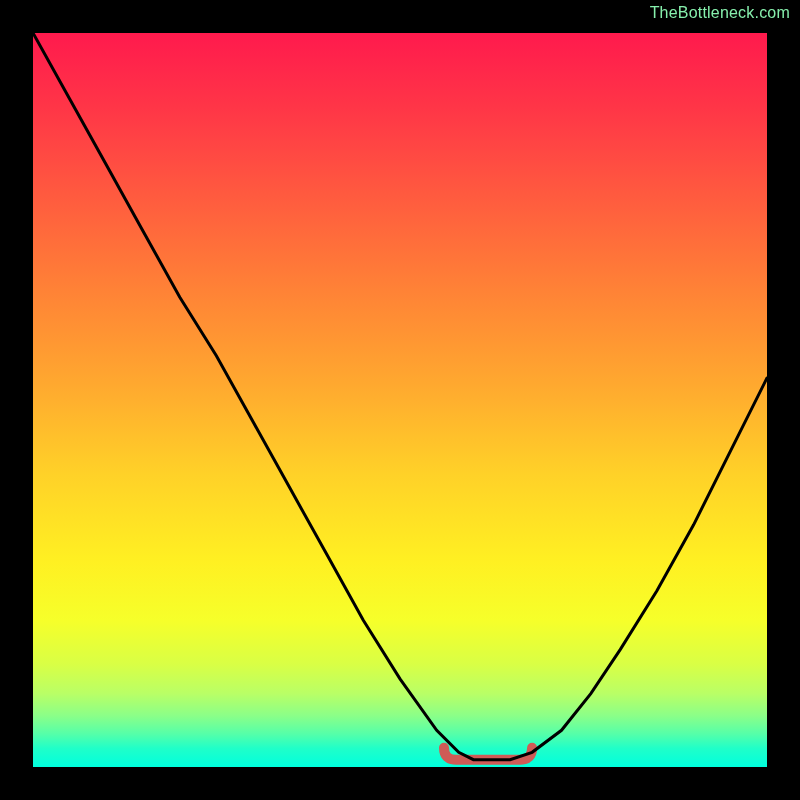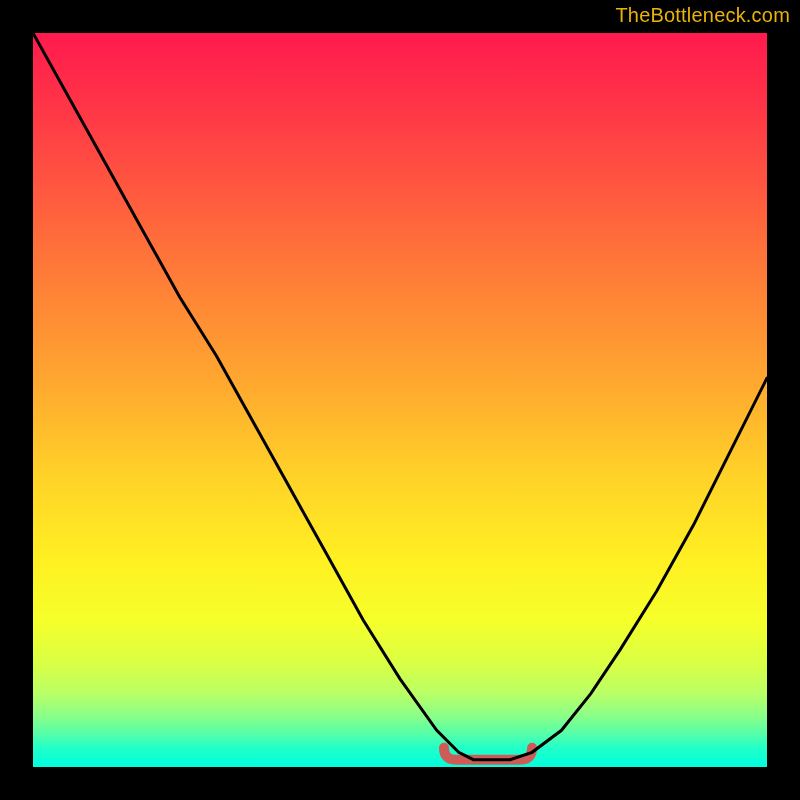--- a/index.html
+++ b/index.html
@@ -14,22 +14,22 @@
   .frame {
     position: relative;
     width: 800px;
     height: 800px;
     background: #000;
   }
   .watermark {
     position: absolute;
     top: 4px;
     right: 10px;
-    color: #eab308;
-    font-size: 20px;
+    color: #86efac;
+    font-size: 16px;
     font-weight: 500;
     letter-spacing: 0.2px;
     z-index: 10;
   }
   .plot {
     position: absolute;
     left: 33px;
     top: 33px;
     width: 734px;
     height: 734px;

